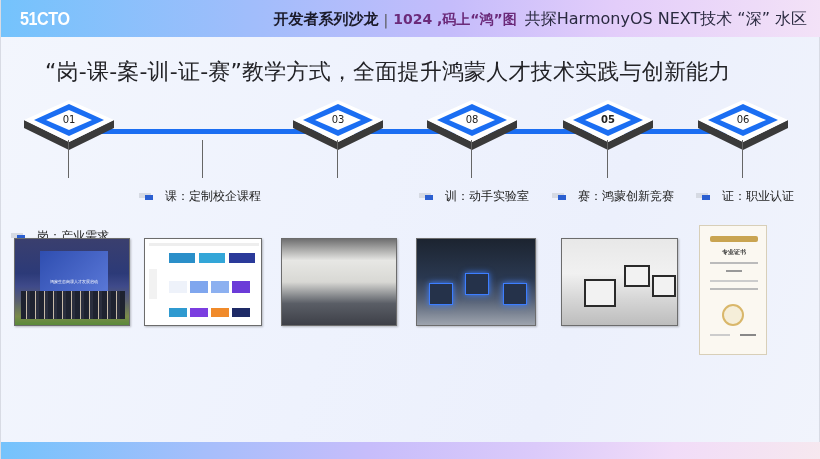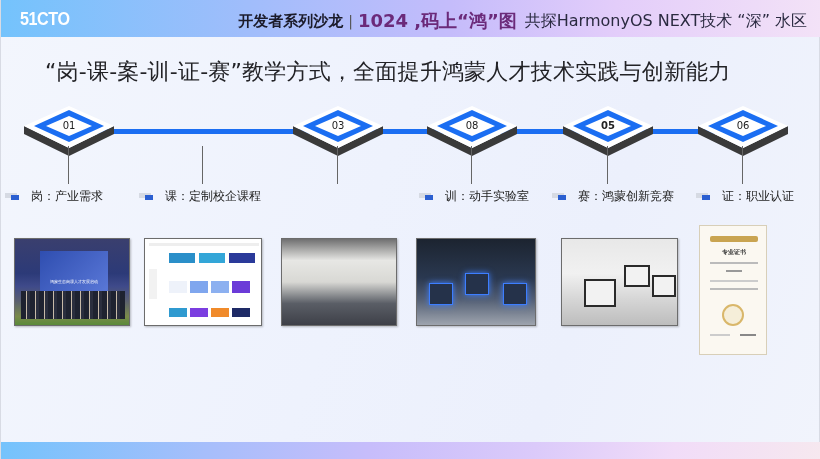--- a/index.html
+++ b/index.html
@@ -23,35 +23,35 @@
     position: absolute; left: 19px; top: 8px;
     color: #ffffff; font-family: "Liberation Sans", sans-serif; font-weight: bold;
     font-size: 19px; letter-spacing: -0.5px; transform: scaleX(0.85); transform-origin: left;
   }
   .topbar-title {
     position: absolute; right: 14px; top: 9px; display: flex; align-items: center;
     white-space: nowrap;
   }
   .series { font-size: 15px; font-weight: bold; color: #1b1b2a; }
   .sep { font-size: 14px; color: #555; margin: 0 5px; }
-  .event { font-size: 18px; font-weight: bold; color: #6b2a7a; margin-right: 8px; text-align: right; }
+  .event { font-size: 14px; font-weight: bold; color: #6b2a7a; margin-right: 8px; text-align: right; }
   .subtitle { font-size: 16px; color: #2a2a40; }
   .bottombar {
     position: absolute; left: 0; top: 442px; width: 820px; height: 17px;
     background: linear-gradient(100deg, #74c3fc 0%, #a6befb 25%, #c7bdfb 45%, #dbcafa 65%, #f1dcf8 82%, #f6e8ef 100%);
   }
   .headline {
     position: absolute; left: 44px; top: 57px; width: 760px;
     font-size: 22px; color: #222226; white-space: nowrap; letter-spacing: 0.2px;
   }
   .timeline-line {
     position: absolute; left: 95px; top: 129px; width: 640px; height: 5px;
     background: #1b6ef2;
   }
-  .step { position: absolute; top: 106px; width: 90px; height: 100px; }
+  .step { position: absolute; top: 100px; width: 90px; height: 100px; }
   .node { position: absolute; left: 0; top: 0; width: 90px; height: 50px; }
   .node svg { display: block; }
   .node-num {
     position: absolute; left: 0; top: 14px; width: 90px; text-align: center;
     font-size: 10px; color: #222; font-family: "DejaVu Sans", sans-serif;
   }
   .stem { position: absolute; left: 44px; top: 40px; width: 1px; height: 38px; background: #666; }
   .label {
     position: absolute; top: 188px; display: flex; align-items: center; white-space: nowrap;
   }
@@ -165,21 +165,21 @@
         <polygon points="0,20 45,42 90,20 90,28 45,50 0,28" fill="#3a3a3a"></polygon>
         <polygon points="0,20 45,0 90,20 45,42" fill="#ffffff"></polygon>
         <polygon points="10,20 45,4 80,20 45,36" fill="#1b6ef2"></polygon>
         <polygon points="22,20 45,10 68,20 45,30" fill="#ffffff"></polygon>
       </svg>
       <div class="node-num">06</div>
     </div>
     <div class="stem"></div>
   </div>
 
-  <div class="label" style="left:4px;">
+  <div class="label" style="left:10px;margin-top:40px;">
     <div class="bullet">
         <div class="b1"></div>
         <div class="b2"></div>
       </div>
     <span class="label-text">岗：产业需求</span>
   </div>
   <div class="label" style="left:138px;">
     <div class="bullet">
         <div class="b1"></div>
         <div class="b2"></div>

